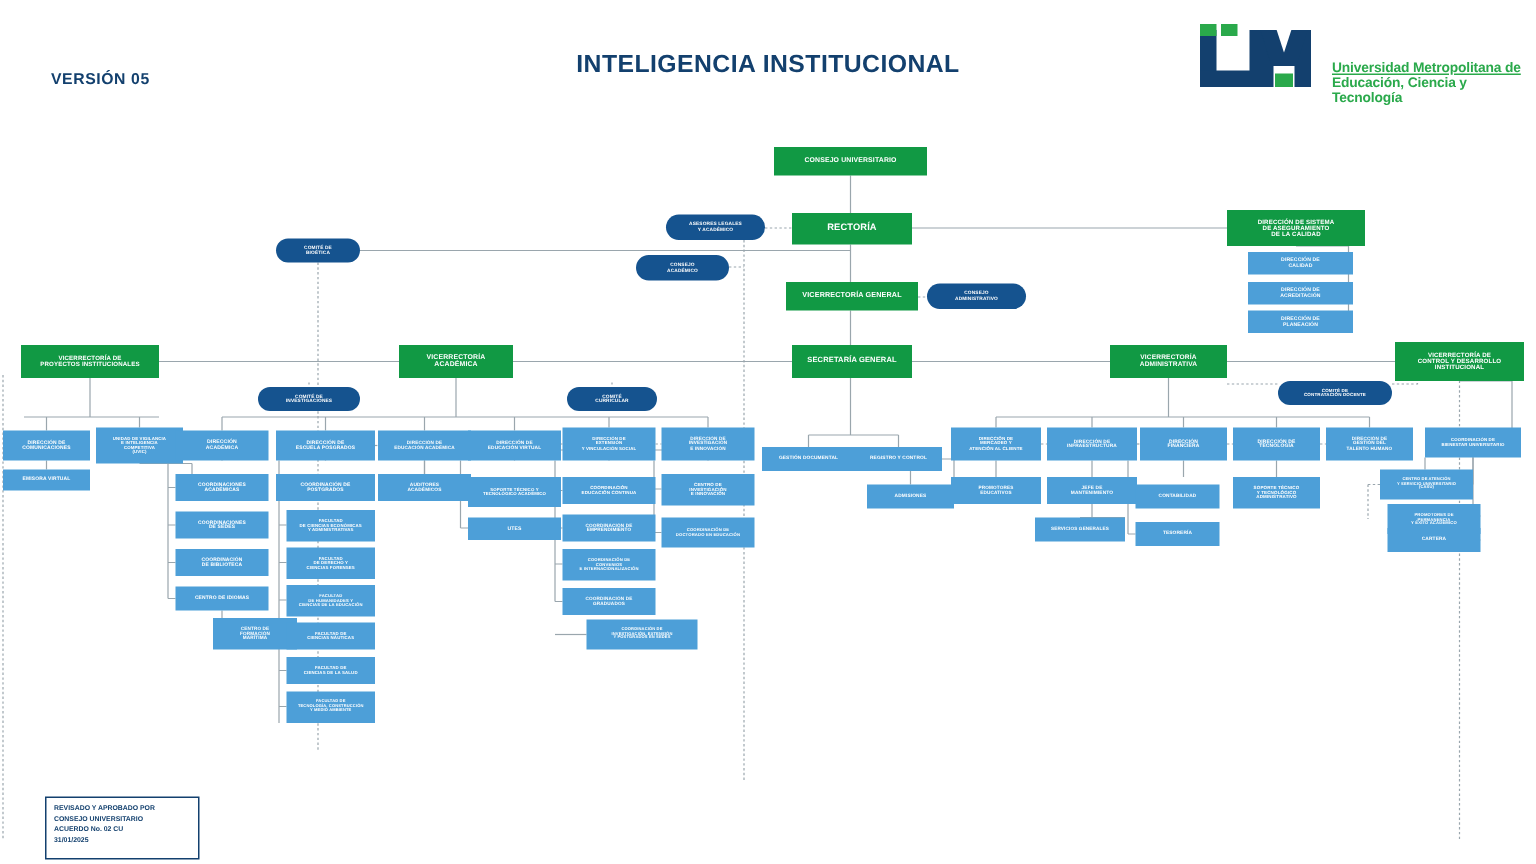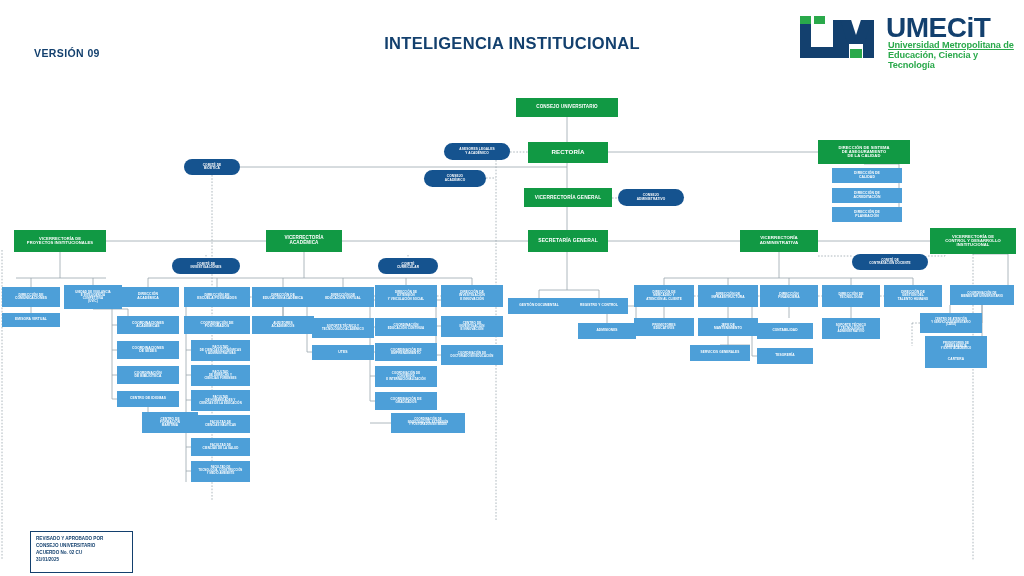--- a/index.html
+++ b/index.html
@@ -37,38 +37,37 @@
                   font-size:28px;letter-spacing:-0.5px;line-height:1;}
   #logo .sub1,#logo .sub2{position:absolute;left:98px;color:#2aa94b;font-weight:bold;font-size:9.2px;letter-spacing:-0.1px;}
   #logo .sub1{top:28px;text-decoration:underline;} #logo .sub2{top:38px;}
 </style>
 </head>
 <body>
 
 <div id="canvas">
 
   <div class="title" id="doc-title">INTELIGENCIA INSTITUCIONAL</div>
-  <div class="title" id="version">VERSIÓN 09</div>
+  <div class="title" id="version">VERSIÓN 05</div>
 
   <div id="logo">
     <div class="lg-u">
       <b style="left:0;top:4px;width:11px;height:38px;"></b>
       <b style="left:0;top:31px;width:44px;height:11px;border-bottom-left-radius:6px;"></b>
       <b style="left:33px;top:4px;width:11px;height:32px;"></b>
       <div class="sq" style="left:0;top:0;width:11px;height:8px;"></div>
       <div class="sq" style="left:14px;top:0;width:11px;height:8px;"></div>
     </div>
     <div class="lg-m">
       <b style="position:absolute;left:0;top:4px;width:11px;height:38px;background:#13406e;"></b>
       <b style="position:absolute;left:25px;top:4px;width:11px;height:38px;background:#13406e;"></b>
       <b style="position:absolute;left:6px;top:4px;width:11px;height:24px;background:#13406e;transform:skewX(18deg);"></b>
       <b style="position:absolute;left:19px;top:4px;width:11px;height:24px;background:#13406e;transform:skewX(-18deg);"></b>
       <div class="sq" style="left:12px;top:33px;width:12px;height:9px;"></div>
     </div>
-    <div class="wordmark">UMECiT</div>
     <div class="sub1">Universidad Metropolitana de</div>
     <div class="sub2">Educación, Ciencia y Tecnología</div>
   </div>
 
   <svg class="lines" id="connectors" xmlns="http://www.w3.org/2000/svg">
     <g stroke="#9aa6ad" stroke-width="0.8" fill="none">
 
       <path d="M567,117 L567,142"></path>
 
       <path d="M567,163 L567,188"></path>

